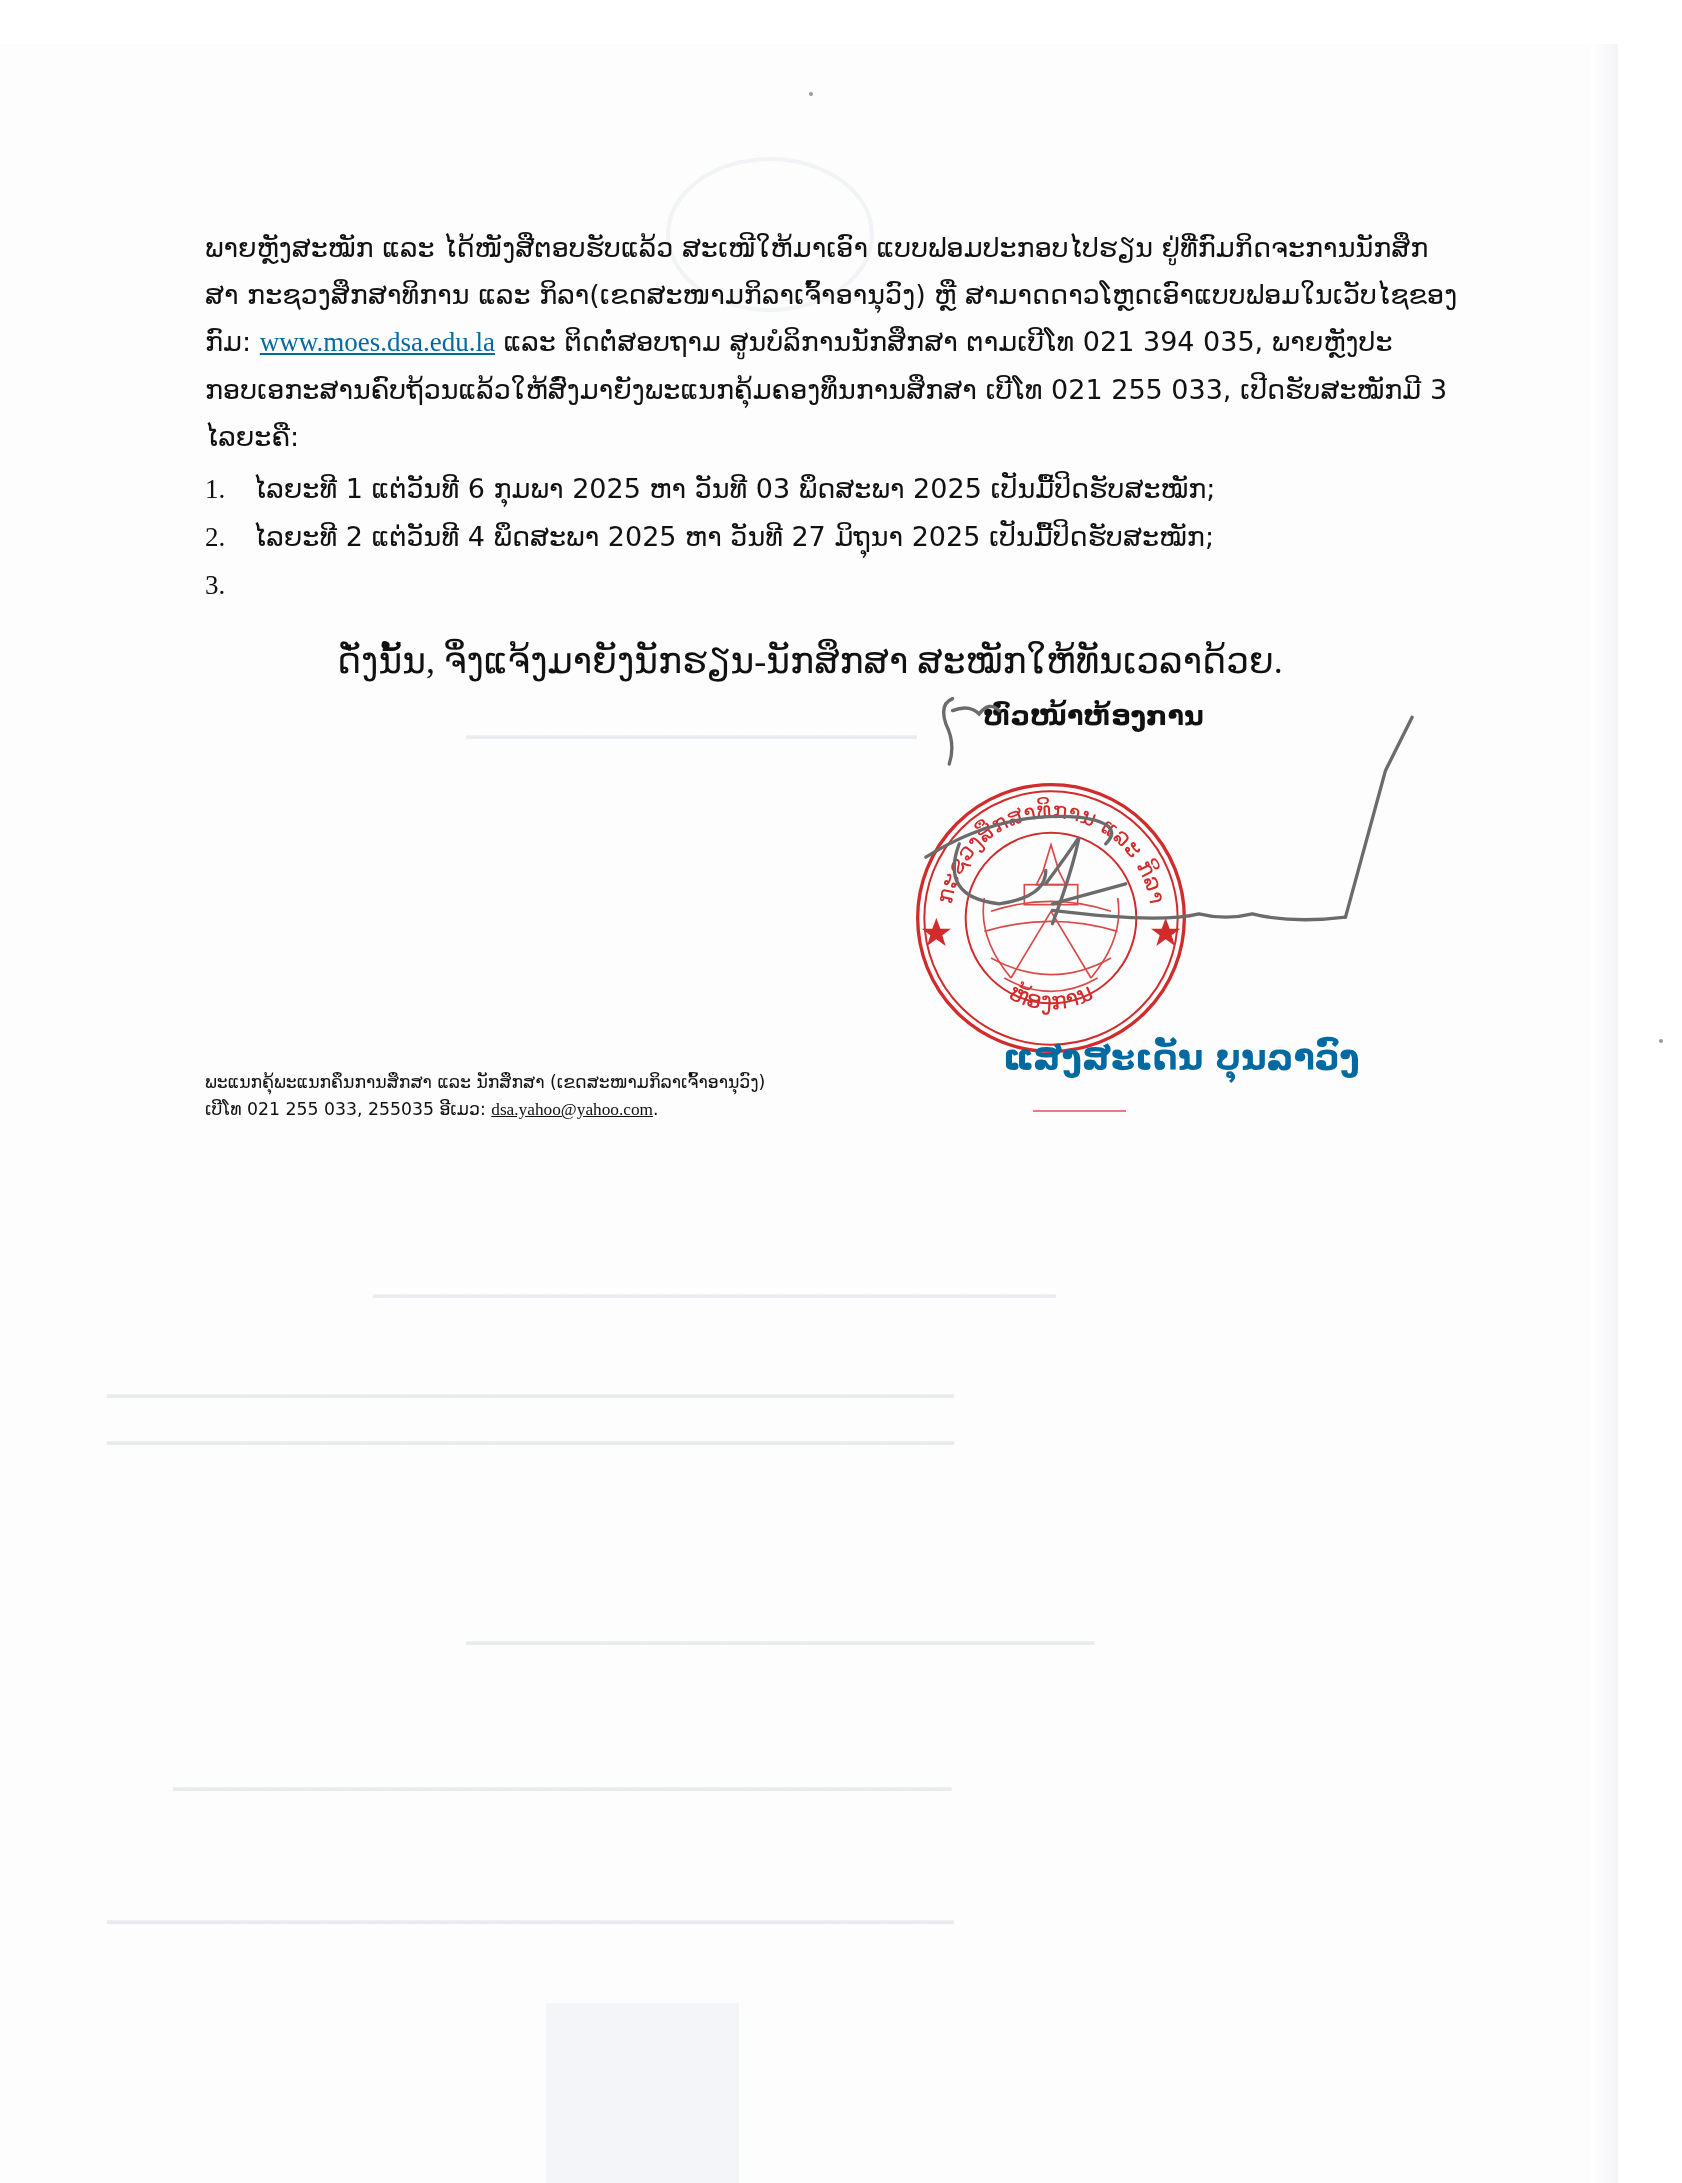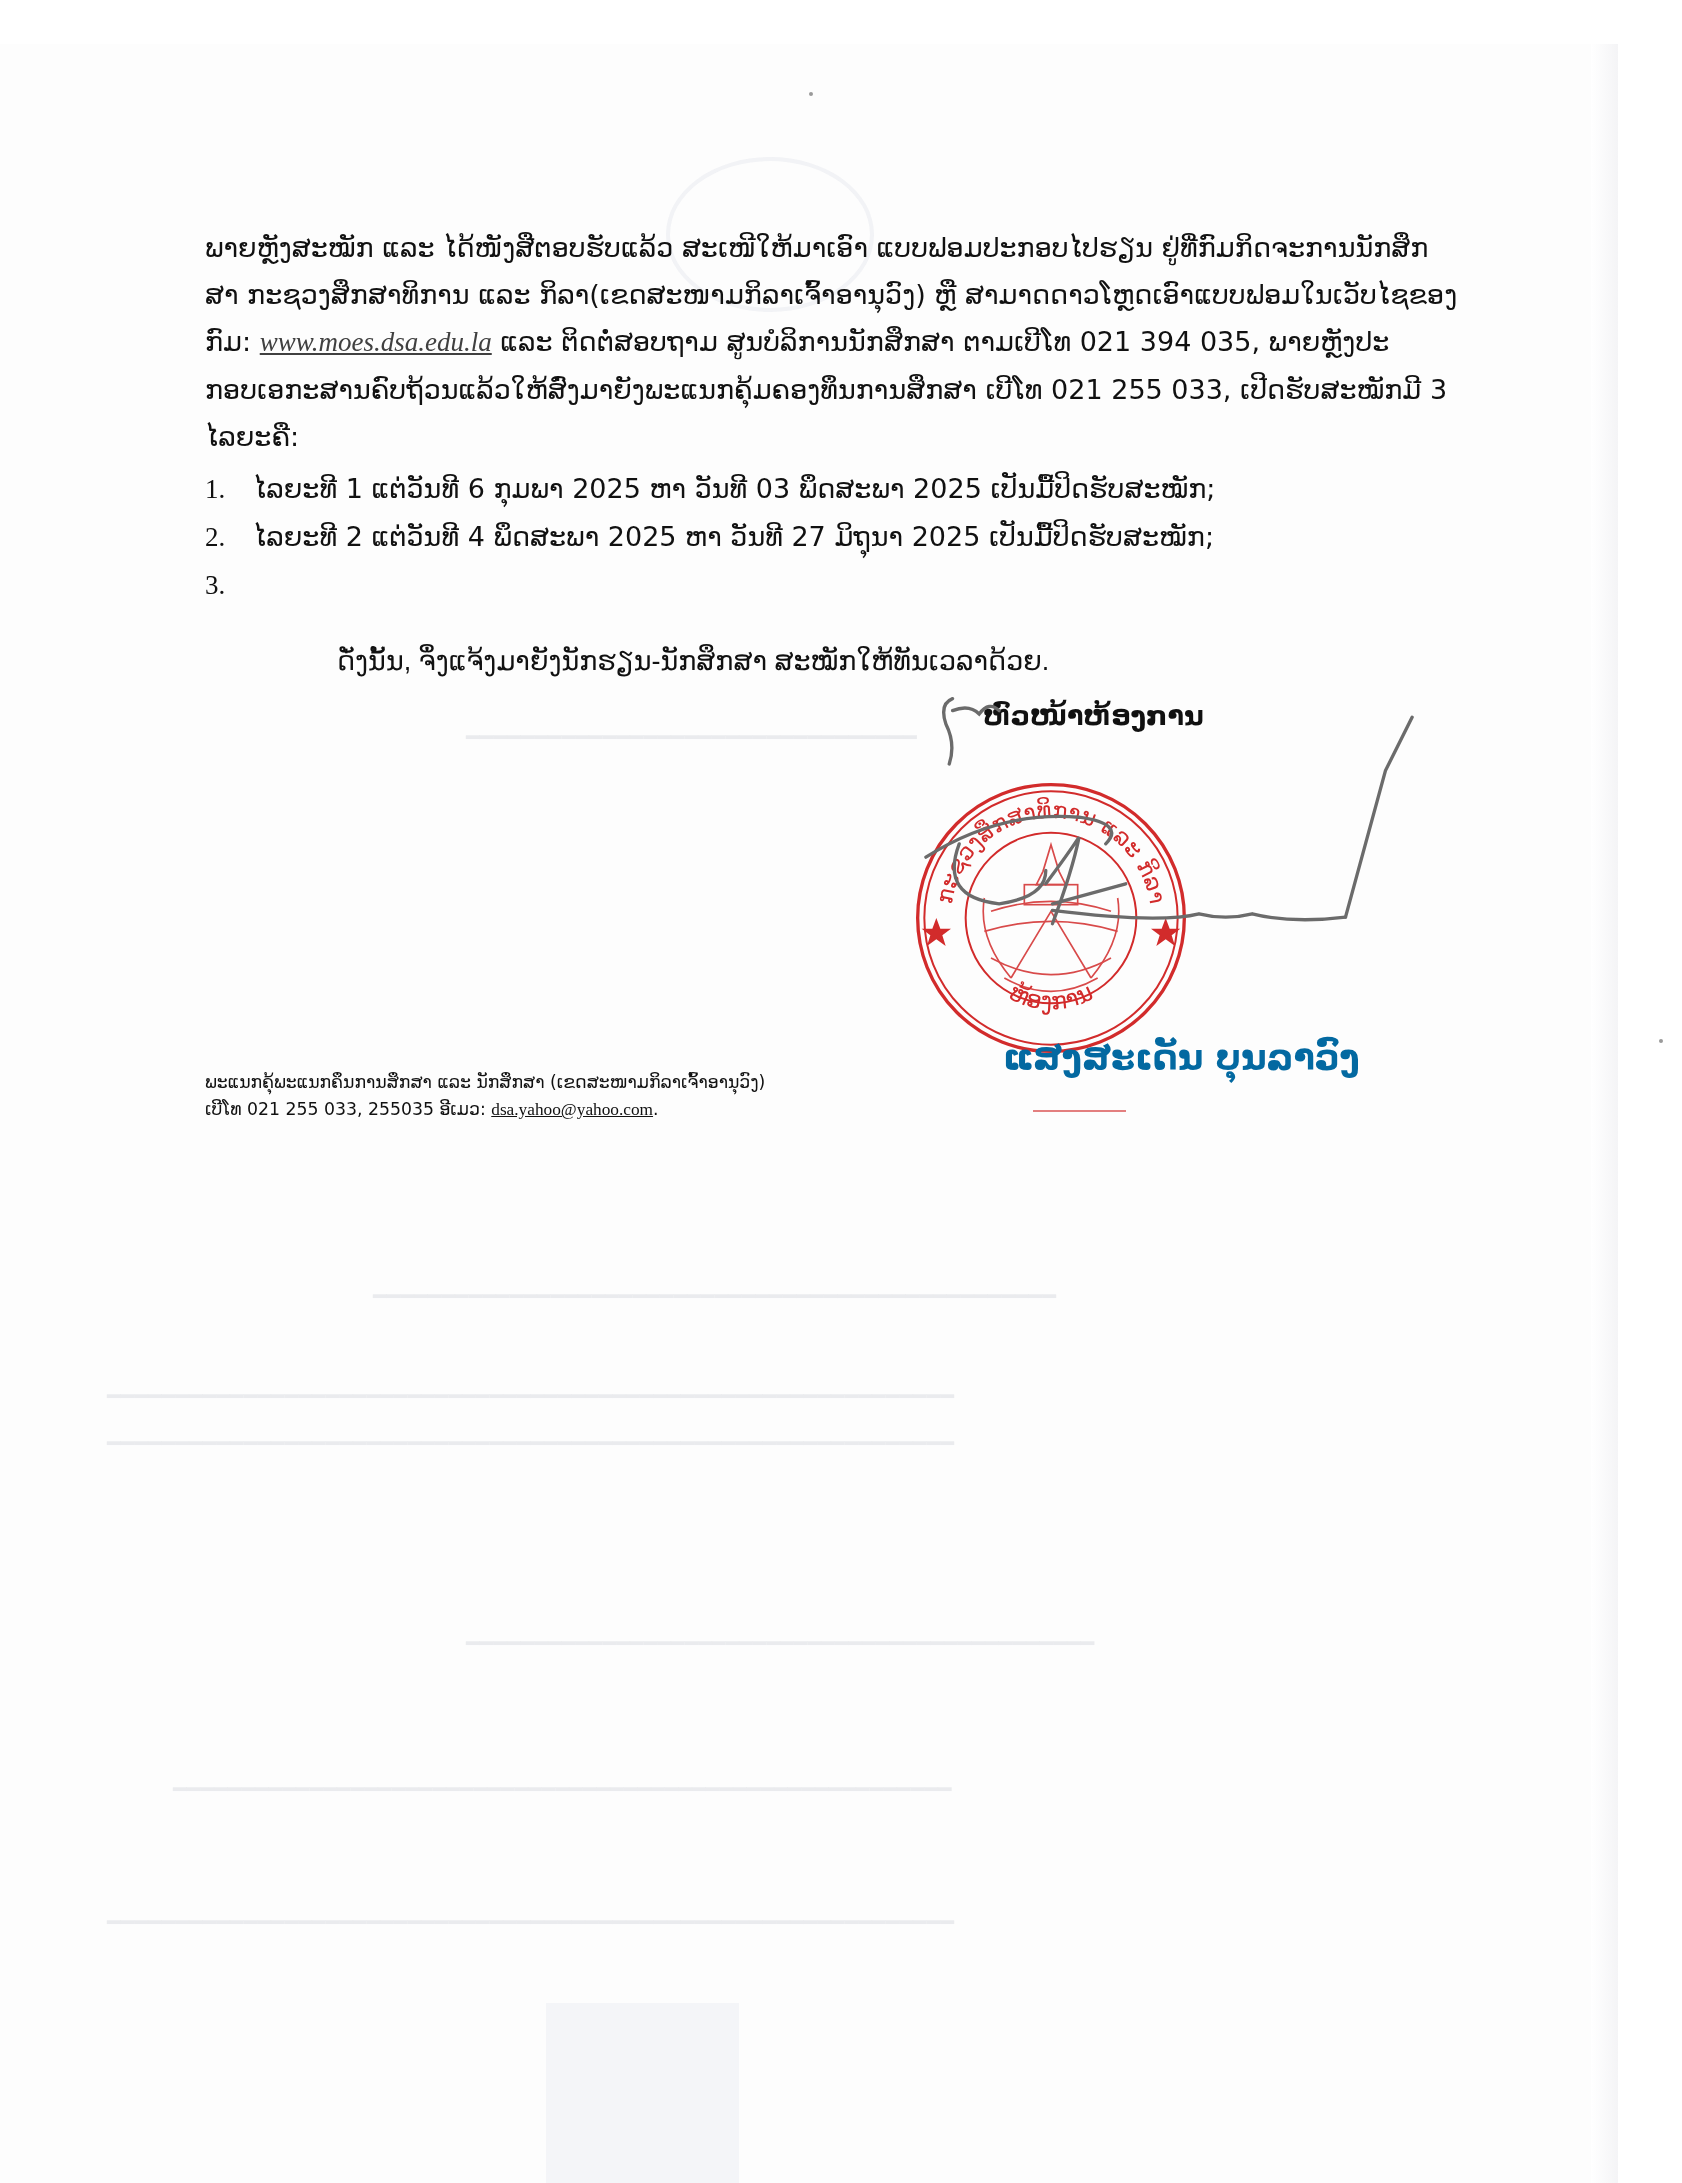--- a/index.html
+++ b/index.html
@@ -53,23 +53,22 @@
       font-size: 27px;
       line-height: 47px;
       font-family: "DejaVu Sans", sans-serif;
     }
     .para p {
       margin: 0;
       text-align: justify;
     }
     .link {
       text-decoration: underline;
-      color: #404040;
+      color: #0369a1;
       font-family: "Liberation Serif", serif;
-      font-style: italic;
     }
 
     .list {
       position: absolute;
       left: 205px;
       top: 421px;
       width: 1266px;
       font-size: 27px;
       line-height: 48px;
       font-family: "DejaVu Sans", sans-serif;
@@ -81,23 +80,23 @@
     }
     .list-item .idx {
       width: 32px;
       font-family: "Liberation Serif", serif;
     }
 
     .closing {
       position: absolute;
       left: 337px;
       top: 597px;
-      font-size: 27px;
+      font-size: 36px;
       line-height: 40px;
-      font-family: Liberation Sans, sans-serif;
+      font-family: Liberation Serif, serif;
       white-space: nowrap;
     }
     .office-title {
       position: absolute;
       left: 983px;
       top: 656px;
       font-size: 27px;
       font-weight: bold;
       font-family: "DejaVu Sans", sans-serif;
       white-space: nowrap;

